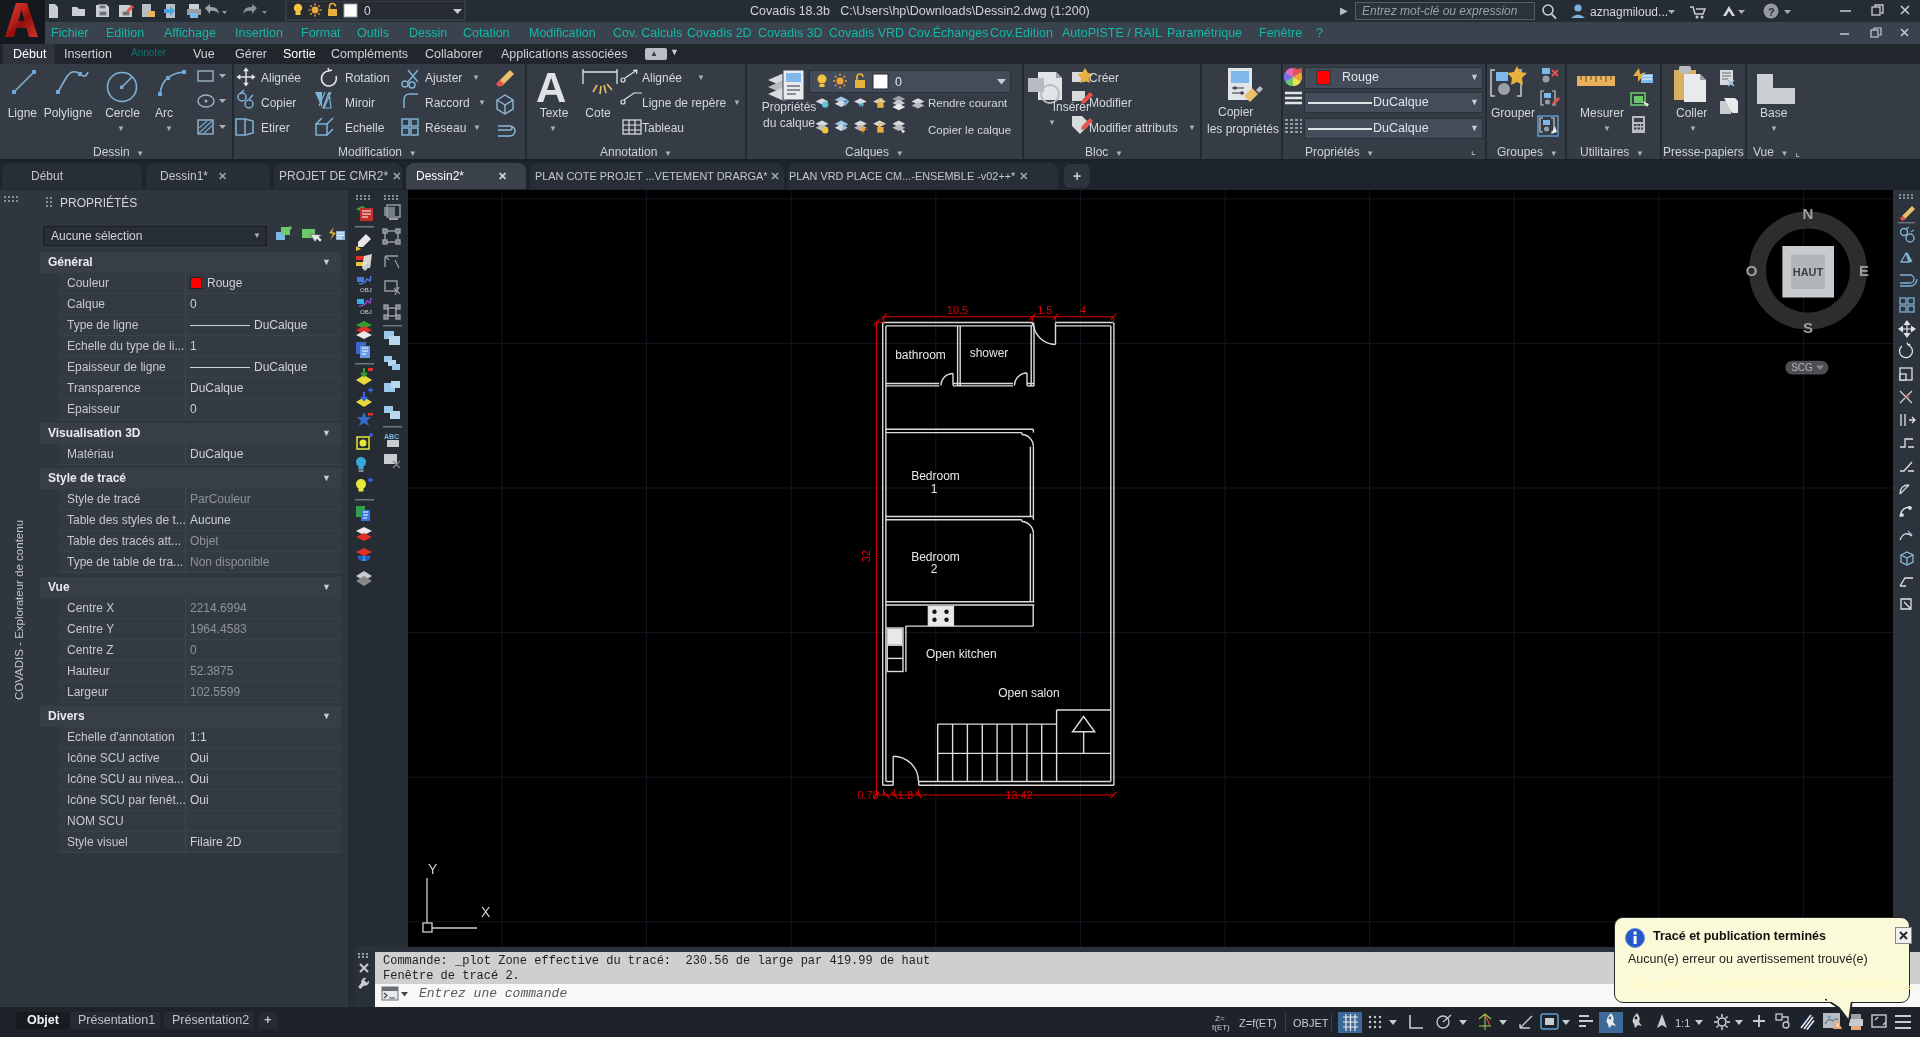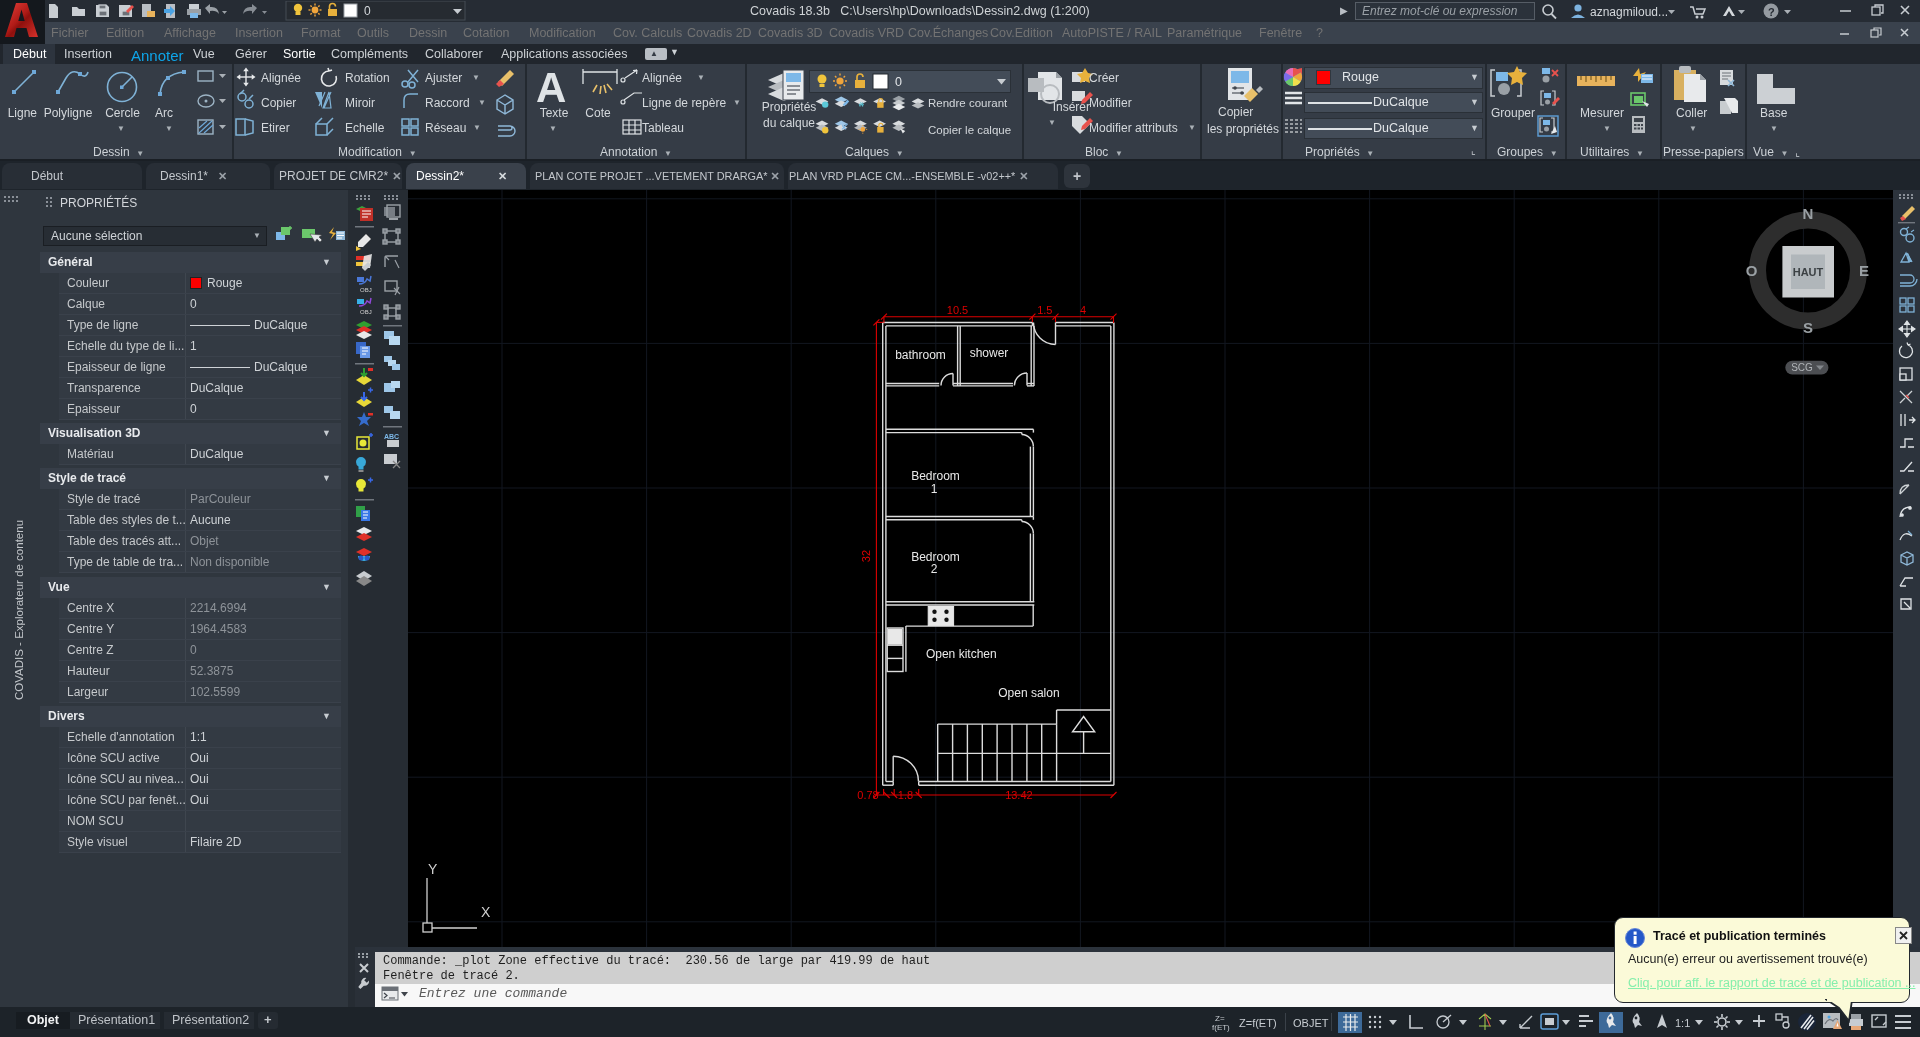--- a/index.html
+++ b/index.html
@@ -16,21 +16,21 @@
 
 #palette { left:0; top:190px; width:348px; height:817px; background:#2f363e; }
 #tbgap { left:348px; top:190px; width:60px; height:817px; background:#262c33; }
 #canvas { left:408px; top:190px; width:1485px; height:757px; background:#000; }
 #righttb { left:1893px; top:190px; width:27px; height:757px; background:#2c333c; }
 
 #cmdstrip { left:355px; top:950px; width:20px; height:57px; background:#2a3038; }
 #cmdhist { left:375px; top:952px; width:1545px; height:32px; background:#cfcfcf; font-family:"Liberation Mono",monospace; font-size:12px; color:#1e1e1e; }
 #cmdinput { left:375px; top:984px; width:1545px; height:23px; background:#f8f8f8; }
 #statusbar { left:0; top:1007px; width:1920px; height:30px; background:#1d2329; }
-.menu { color:#737373; font-size:12.5px; line-height:22px; position:absolute; top:22px; }
+.menu { color:#14b8a6; font-size:12.5px; line-height:22px; position:absolute; top:22px; }
 .t { position:absolute; white-space:nowrap; }
 .cap { top:145px; font-size:12px; color:#ccd1d6; }
 .da { font-size:8px; color:#aab0b6; }
 .lbl { font-size:12px; color:#d4d8dc; }
 .ft { position:absolute; top:163px; height:26px; border-radius:8px 8px 0 0; background:#282e36; color:#c3c7cc; font-size:12px; line-height:26px; text-align:left; padding:0 10px; white-space:nowrap; overflow:hidden; }
 .ftx { color:#9ba1a8; font-size:11px; font-weight:bold; margin-left:8px; }
 .prow { position:absolute; left:59px; width:282px; height:21px; border-bottom:1px solid #3a414b; background:#333a43; }
 .prow .pl { position:absolute; left:8px; top:3px; font-size:12px; color:#c6c9cc; white-space:nowrap; }
 .prow .pv { position:absolute; left:131px; top:3px; font-size:12px; color:#ced2d6; white-space:nowrap; }
 .prow .pv.gray { color:#8e9399; }
@@ -171,21 +171,21 @@
       <rect x="36" y="5" width="7" height="7"></rect>
       <path d="M39 5 v-2 h7 v7 h-2"></path>
     </g>
   <path d="M66 4 l7 7 M73 4 l-7 7" stroke="#c7ccd1" stroke-width="1.5"></path>
 </svg>
 <div class="abs" id="tabrow"></div>
 
 <div class="abs" style="left:3px;top:44px;width:52px;height:20px;background:#2d343e"></div>
 <div class="t" style="left:13px;top:47px;font-size:12.5px;color:#fff">Début</div>
 <div class="t" style="left:64px;top:47px;font-size:12.5px;color:#ced2d6">Insertion</div>
-<div class="t" style="left:131px;top:47px;font-size:15px;color:#0ea5e9">Annoter</div>
+<div class="t" style="left:131px;top:47px;font-size:10px;color:#0f766e">Annoter</div>
 <div class="t" style="left:193px;top:47px;font-size:12.5px;color:#ced2d6">Vue</div>
 <div class="t" style="left:235px;top:47px;font-size:12.5px;color:#ced2d6">Gérer</div>
 <div class="t" style="left:283px;top:47px;font-size:12.5px;color:#ffffff">Sortie</div>
 <div class="t" style="left:331px;top:47px;font-size:12.5px;color:#ced2d6">Compléments</div>
 <div class="t" style="left:425px;top:47px;font-size:12.5px;color:#ced2d6">Collaborer</div>
 <div class="t" style="left:501px;top:47px;font-size:12.5px;color:#ced2d6">Applications associées</div>
 <div class="abs" style="left:645px;top:48px;width:22px;height:12px;background:#b9bec4;border-radius:2px"></div>
 <div class="t" style="left:650px;top:49px;font-size:8px;color:#343b45">▲</div>
 <div class="t" style="left:670px;top:47px;font-size:9px;color:#ced2d6">▼</div>
 <div class="abs" id="ribbon"></div>
@@ -1336,17 +1336,17 @@
   <path d="M2 0 L27 0 h5 v3 H2 z" fill="#fbfad8"></path>
 </svg>
 <svg class="abs" style="left:1624px;top:927px;width:24px;height:24px" viewBox="0 0 24 24">
   <circle cx="11" cy="11" r="9.5" fill="#2458c8"></circle>
   <circle cx="11" cy="11" r="9.5" fill="none" stroke="#6888d8" stroke-width="1"></circle>
   <rect x="9.6" y="4.5" width="3" height="3.2" fill="#fff"></rect>
   <rect x="9.6" y="9" width="3" height="8" fill="#fff"></rect>
 </svg>
 <div class="t" style="left:1653px;top:929px;font-size:12.5px;font-weight:bold;color:#111">Tracé et publication terminés</div>
 <div class="t" style="left:1628px;top:952px;font-size:12.5px;color:#222">Aucun(e) erreur ou avertissement trouvé(e)</div>
-<div class="t" style="left:1628px;top:976px;font-size:12.5px;color:#86efac;text-decoration:underline">Cliq. pour aff. le rapport de tracé et de publication ...</div>
+<div class="t" style="left:1628px;top:976px;font-size:12.5px;color:#fef9c3;text-decoration:underline">Cliq. pour aff. le rapport de tracé et de publication ...</div>
 <div class="abs" style="left:1895px;top:927px;width:17px;height:17px;background:#f0f0f0;border:1px solid #888"></div>
 <svg class="abs" style="left:1895px;top:927px;width:17px;height:17px" viewBox="0 0 17 17">
     <path d="M5 5 l7 7 m0 -7 l-7 7" stroke="#222" stroke-width="1.8"></path>
   </svg>
 
 </body></html>

